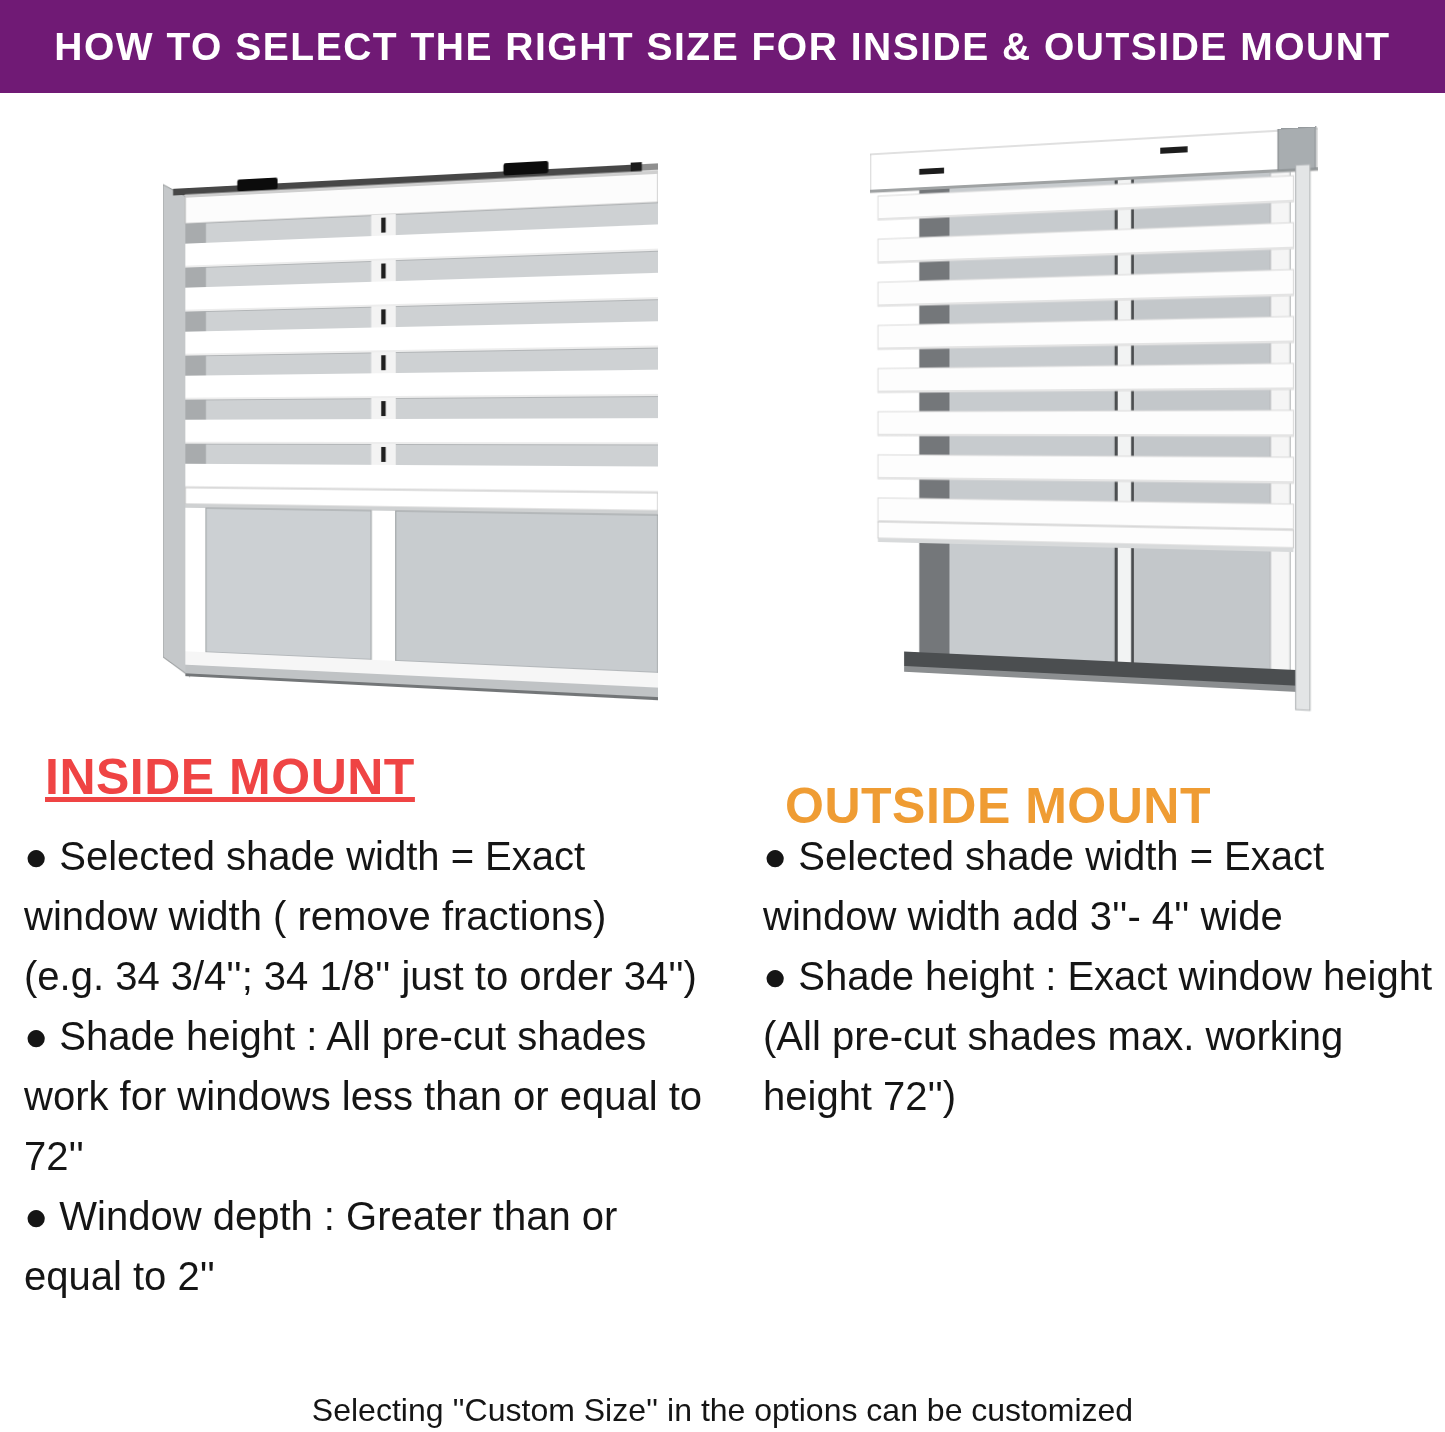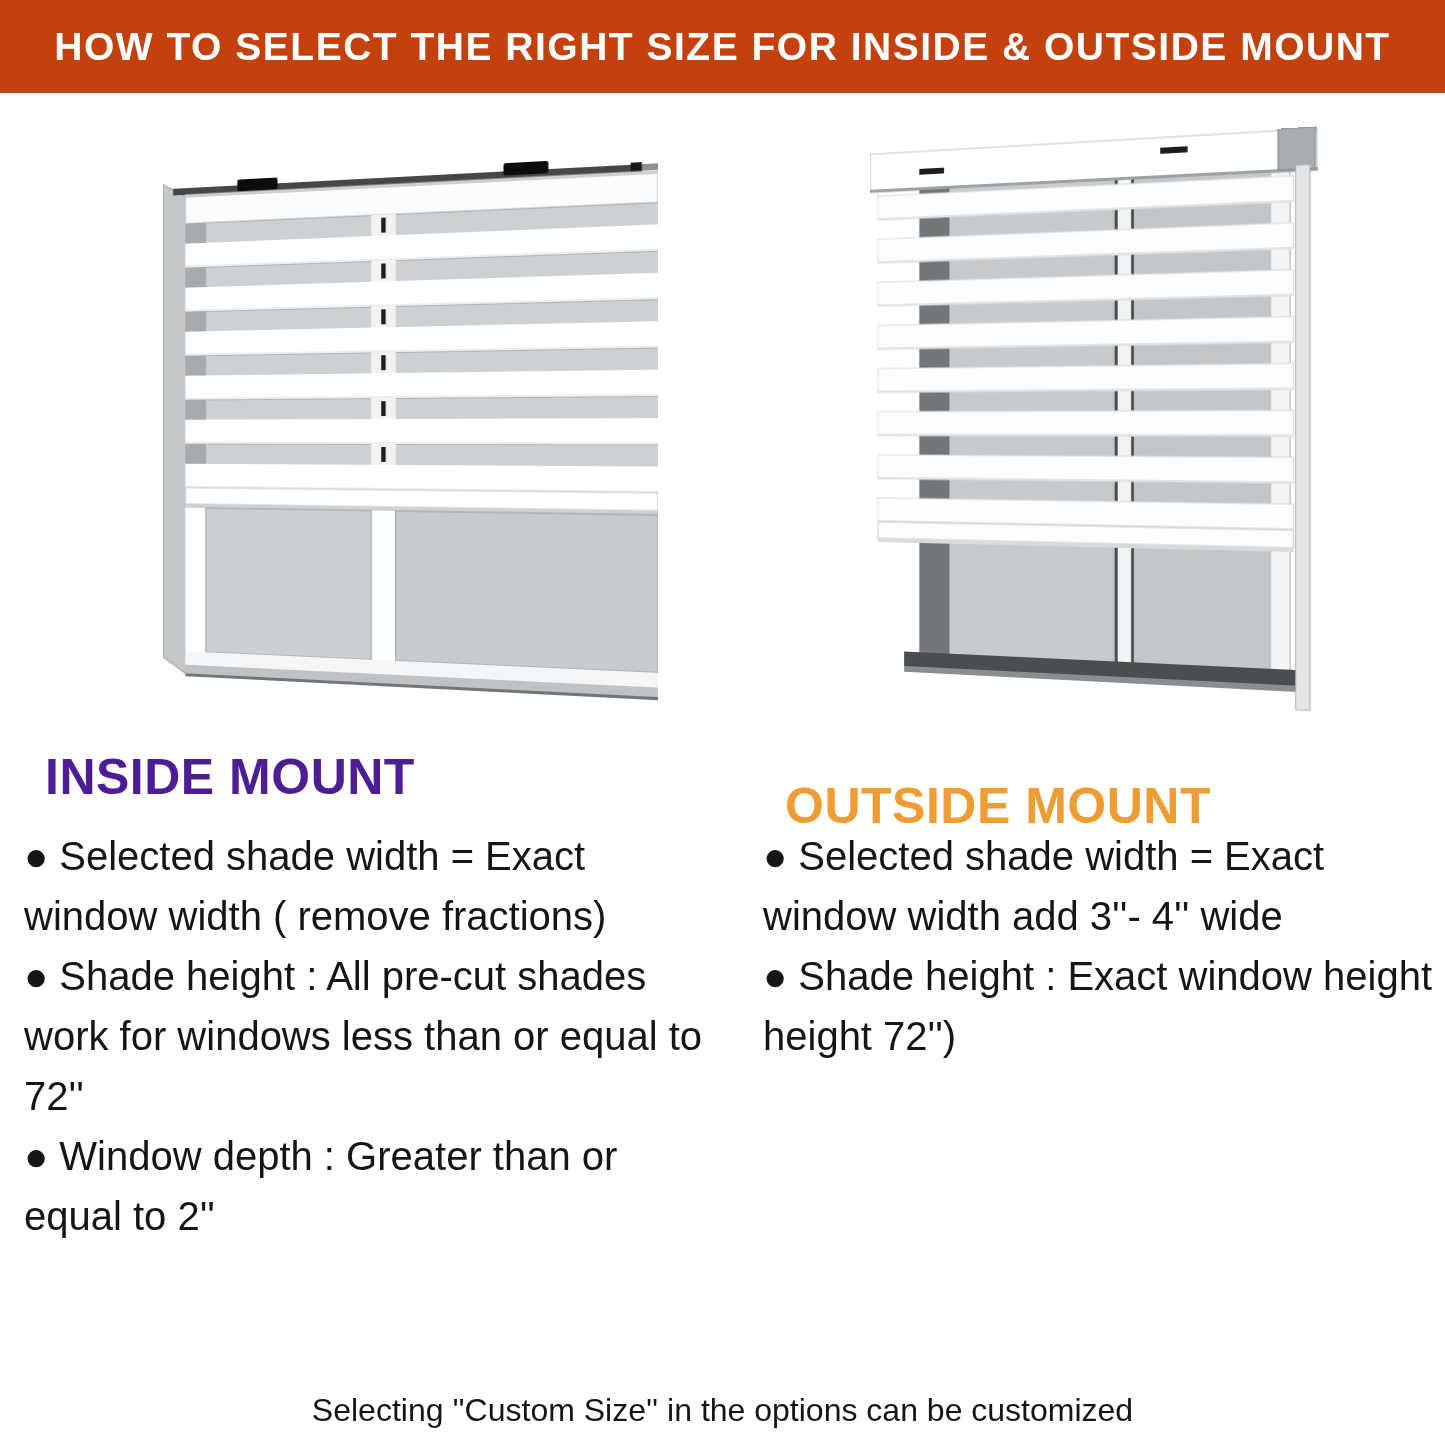--- a/index.html
+++ b/index.html
@@ -66,21 +66,21 @@
     text-align: center;
     font-size: 32px;
     color: #151515;
   }
 </style>
 </head>
 <body>
 
 <div class="page">
 
-  <header class="banner" style="background: #c2410c;">
+  <header class="banner" style="background: #701a75;">
     <h1>HOW TO SELECT THE RIGHT SIZE FOR INSIDE &amp; OUTSIDE MOUNT</h1>
   </header>
 
   <figure class="fig fig-inside">
     <div class="persp">
       <svg viewBox="0 0 440 560" preserveAspectRatio="none">
 
         <g>
           <polygon points="0,16 26,32 26,531 0,512" fill="#c5c8ca" stroke="#9b9e9f" stroke-width="1"></polygon>
         </g>
@@ -214,35 +214,37 @@
           </g>
 
         <g>
           <rect x="8" y="386" width="410" height="17" fill="#fdfdfd" stroke="#cccccc" stroke-width="1"></rect>
           <rect x="8" y="403" width="410" height="4" fill="#d8dadb"></rect>
         </g>
       </svg>
     </div>
   </figure>
 
-  <h2 class="section-heading h-inside" style="color: #4c1d95;">INSIDE MOUNT</h2>
+  <h2 class="section-heading h-inside" style="color: #ef4444; text-decoration: underline;">INSIDE MOUNT</h2>
   <h2 class="section-heading h-outside" style="color: rgb(239, 156, 51); margin-top: 29px;">OUTSIDE MOUNT</h2>
 
   <div class="col col-inside">
     <div class="line">● Selected shade width = Exact</div>
     <div class="line">window width ( remove fractions)</div>
+    <div class="line">(e.g. 34 3/4''; 34 1/8'' just to order 34'')</div>
     <div class="line">● Shade height : All pre-cut shades</div>
     <div class="line">work for windows less than or equal to</div>
     <div class="line">72''</div>
     <div class="line">● Window depth : Greater than or</div>
     <div class="line">equal to 2''</div>
   </div>
 
   <div class="col col-outside">
     <div class="line">● Selected shade width = Exact</div>
     <div class="line">window width add 3''- 4'' wide</div>
     <div class="line">● Shade height : Exact window height</div>
+    <div class="line">(All pre-cut shades max. working</div>
     <div class="line">height 72'')</div>
   </div>
 
   <p class="caption">Selecting ''Custom Size'' in the options can be customized</p>
 
 </div>
 
 </body></html>

